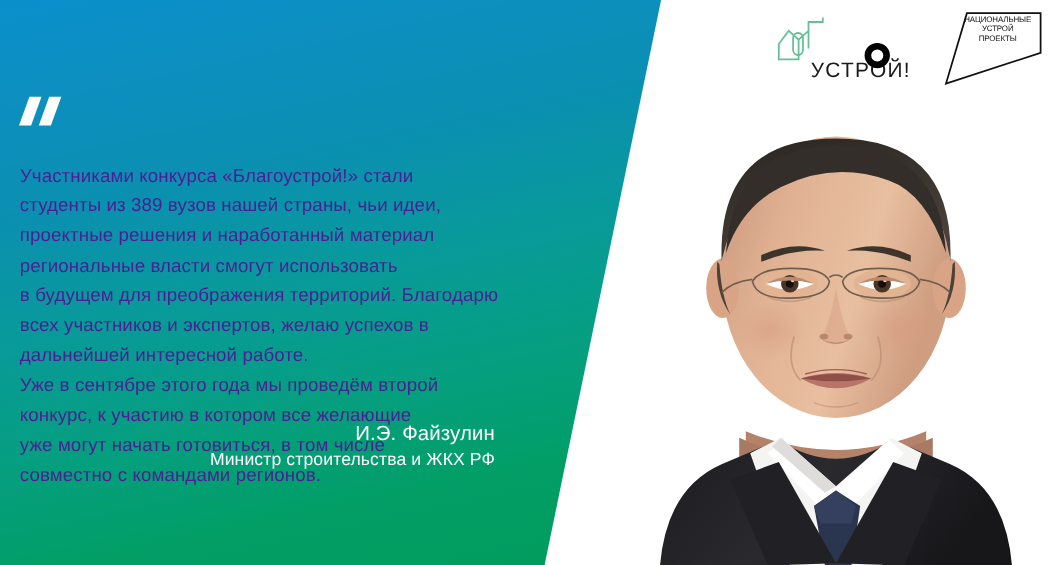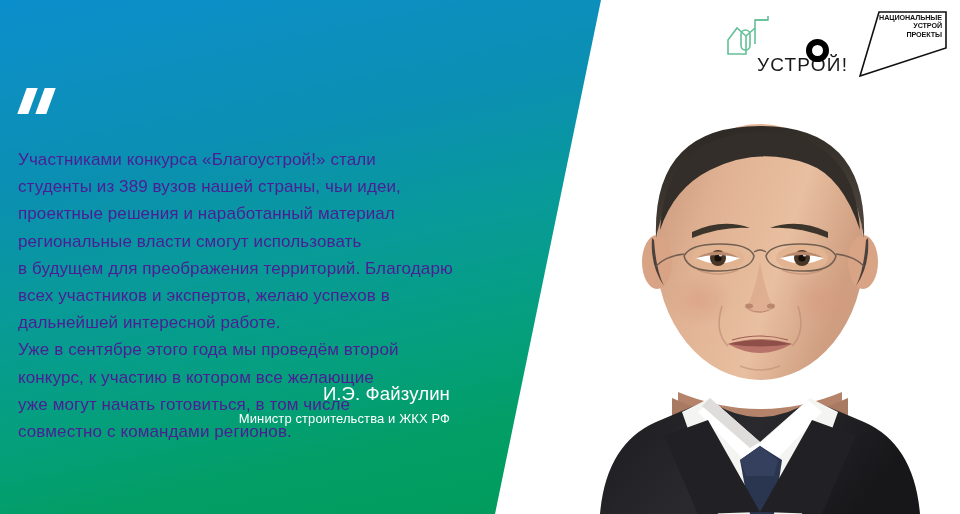--- a/index.html
+++ b/index.html
@@ -98,29 +98,29 @@
     width: 390px;
     text-align: right;
     color: #ffffff;
   }
   .attribution .name {
     font-size: 18.6px;
     line-height: 25px;
     letter-spacing: 0.1px;
   }
   .attribution .role {
-    font-size: 13px;
+    font-size: 16px;
     line-height: 25px;
     letter-spacing: 0.1px;
   }
 
   
   .logo-ustroy {
     position: absolute;
-    left: 722px;
+    left: 702px;
     top: 10px;
     width: 120px;
     height: 78px;
     text-align: right;
   }
   .logo-house {
     position: absolute;
     left: 0;
     top: 0;
     width: 56px;
@@ -153,25 +153,25 @@
     top: 10px;
     width: 92px;
     height: 70px;
   }
   .np-svg { position: absolute; left: 0; top: 0; }
   .np-text {
     position: absolute;
     left: 14px;
     top: 4px;
     width: 70px;
-    text-align: right;
+    text-align: center;
     color: #111111;
     font-size: 7.2px;
     line-height: 8.3px;
-    font-weight: bold;
+    font-weight: normal;
     letter-spacing: -0.1px;
     font-family: "Liberation Sans", sans-serif;
   }
 </style>
 </head>
 <body>
 
 <div id="stage">
 
   <div class="portrait-wrap">

